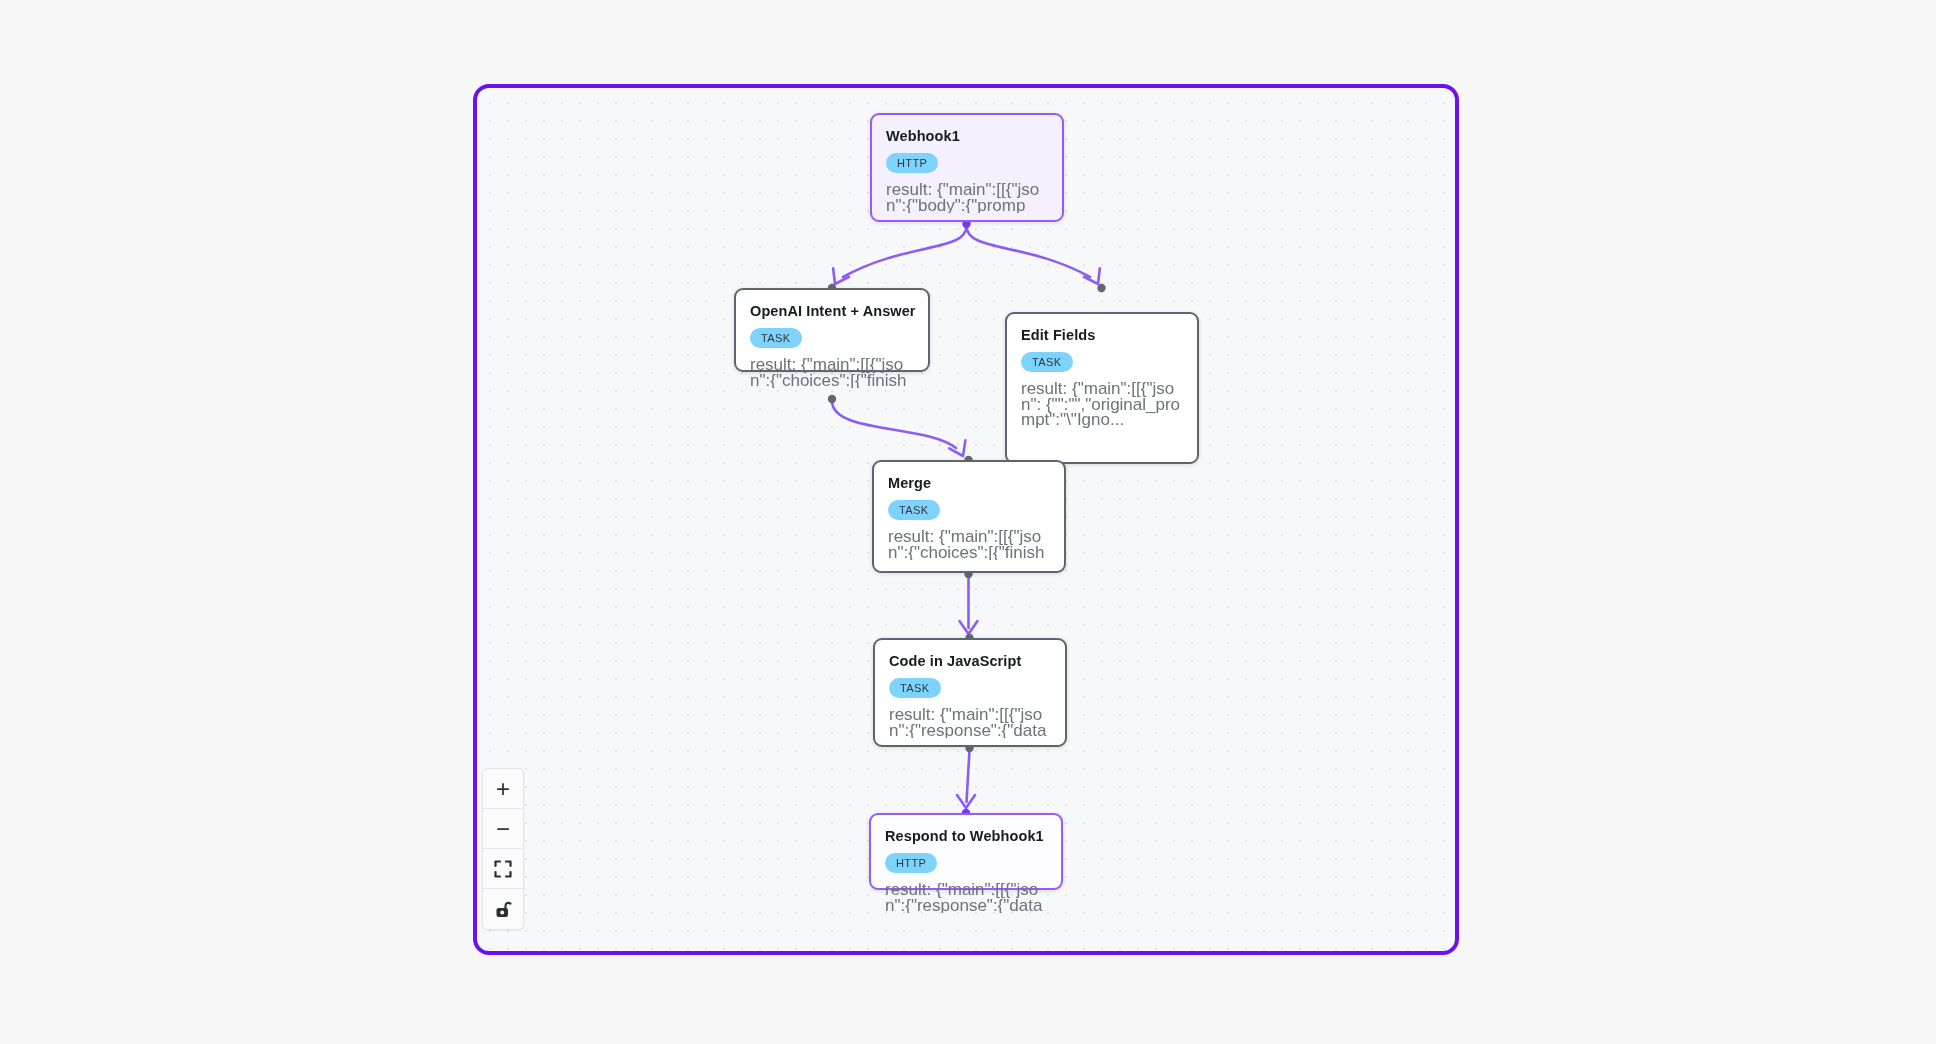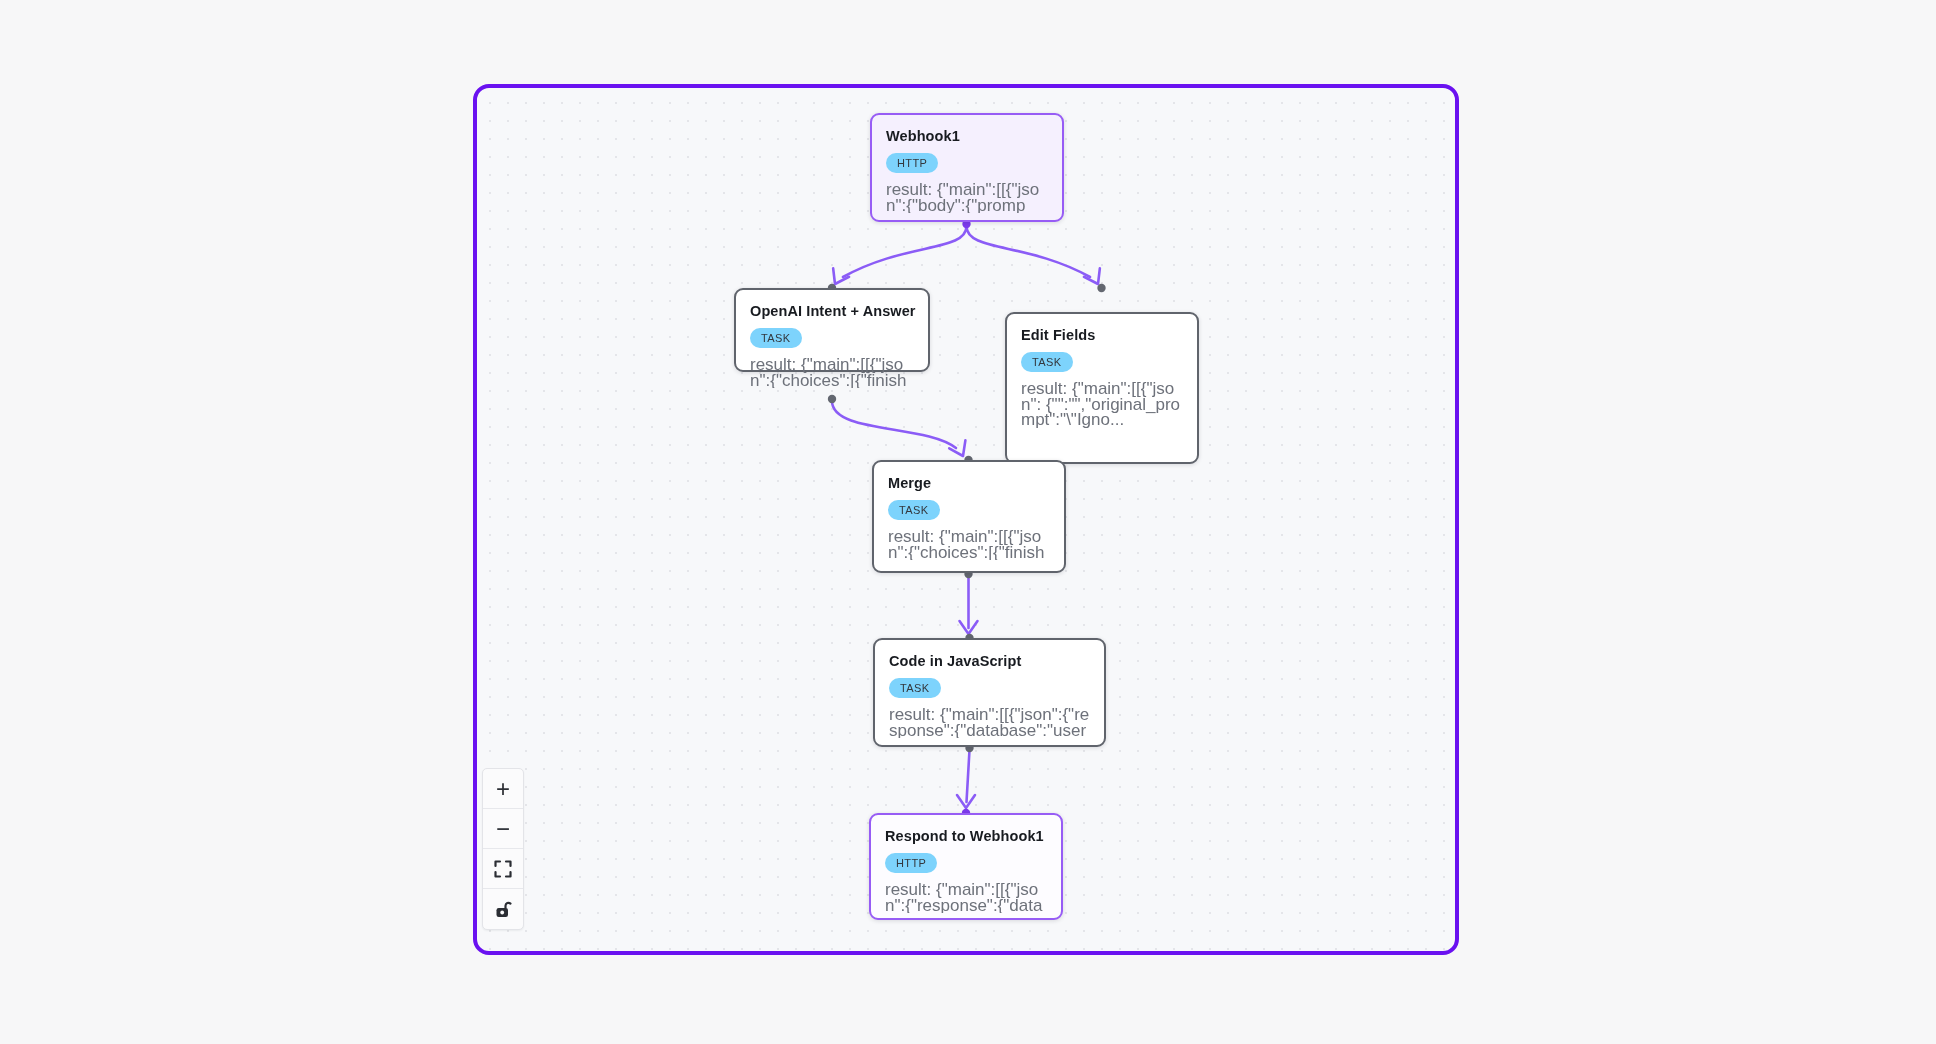--- a/index.html
+++ b/index.html
@@ -162,27 +162,27 @@
   <div class="node-badge">TASK</div>
   <div class="node-result" style="max-height:47px;">result: {"main":[[{"json": {"":"","original_prompt":"\"Igno...</div>
 </div>
 
 <div class="node" style="left:872px; top:460px; width:194px; height:113px;">
   <div class="node-title">Merge</div>
   <div class="node-badge">TASK</div>
   <div class="node-result" style="max-height:31px;">result: {"main":[[{"json":{"choices":[{"finish_reason":"st...</div>
 </div>
 
-<div class="node" style="left:873px; top:638px; width:233px; height:109px;">
+<div class="node" style="left:873px; top:638px; width:194px; height:109px;">
   <div class="node-title">Code in JavaScript</div>
   <div class="node-badge">TASK</div>
   <div class="node-result" style="max-height:31px;">result: {"main":[[{"json":{"response":{"database":"users",...</div>
 </div>
 
-<div class="node purple-light" style="left:869px; top:813px; width:194px; height:107px;">
+<div class="node purple-light" style="left:869px; top:813px; width:194px; height:77px;">
   <div class="node-title">Respond to Webhook1</div>
   <div class="node-badge">HTTP</div>
   <div class="node-result" style="max-height:31px;">result: {"main":[[{"json":{"response":{"database":"users",...</div>
 </div>
 
 <div class="controls">
   <button class="ctrl-btn">
     <span>+</span>
   </button>
   <button class="ctrl-btn">

